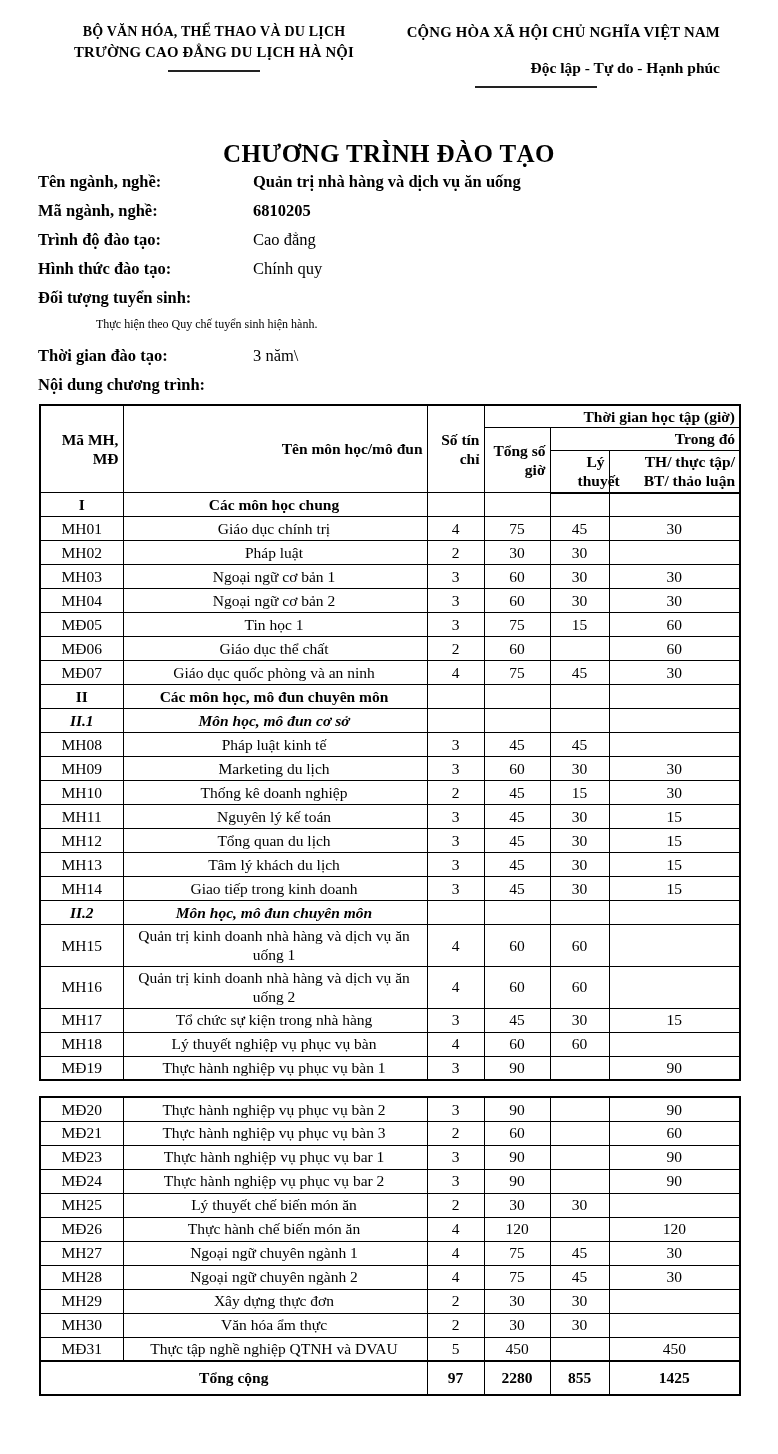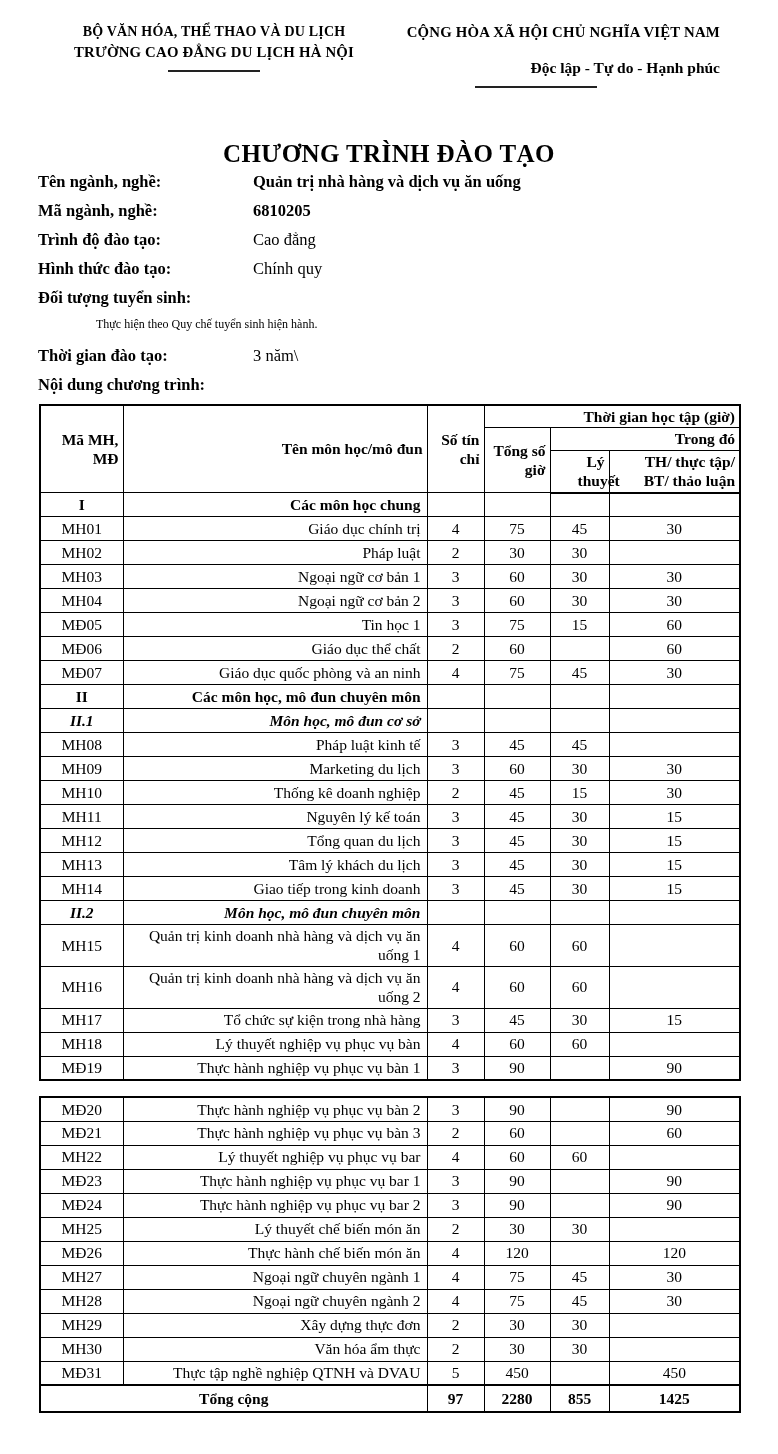--- a/index.html
+++ b/index.html
@@ -56,29 +56,29 @@
     border: 1px solid #000;
     padding: 1px 4px;
     text-align: center;
     vertical-align: middle;
     line-height: 1.25;
   }
   .program-table { border: 2px solid #000; }
   .program-table thead th { font-weight: bold; text-align: right; }
   .program-table thead tr:last-child th { border-bottom: 2px solid #000; }
   .program-table td { height: 24px; }
-  .program-table .name-cell { text-align: right; padding-right: 6px; }
+  .program-table .name-cell { text-align: center; padding-right: 6px; }
   .hdr-code { white-space: pre-line; }
   tr.section-row td { font-weight: bold; }
   tr.subsection-row td { font-weight: bold; font-style: italic; }
   .hdr-r1 th { height: 22px; }
   .hdr-r2 th { height: 22px; }
   .hdr-r3 th { height: 42px; padding-left: 27px; }
   .table-gap { height: 15px; }
-  .total-row td { font-weight: bold; border-top: 2px solid #000; height: 27px; }
+  .total-row td { font-weight: bold; border-top: 2px solid #000; height: 34px; }
 </style>
 </head>
 <body>
 
 <div class="letterhead">
   <div class="lh-left">
     <div class="lh-line1-left">BỘ VĂN HÓA, THỂ THAO VÀ DU LỊCH</div>
     <div class="lh-line2-left">TRƯỜNG CAO ĐẲNG DU LỊCH HÀ NỘI</div>
     <div class="lh-rule lh-rule-left"></div>
   </div>
@@ -357,28 +357,20 @@
       </tr>
       <tr>
         <td>MĐ21</td>
         <td class="name-cell">Thực hành nghiệp vụ phục vụ bàn 3</td>
         <td>2</td>
         <td>60</td>
         <td></td>
         <td>60</td>
       </tr>
       <tr>
-        <td>MH22</td>
-        <td class="name-cell">Lý thuyết nghiệp vụ phục vụ bar</td>
-        <td>4</td>
-        <td>60</td>
-        <td>60</td>
-        <td></td>
-      </tr>
-      <tr>
         <td>MĐ23</td>
         <td class="name-cell">Thực hành nghiệp vụ phục vụ bar 1</td>
         <td>3</td>
         <td>90</td>
         <td></td>
         <td>90</td>
       </tr>
       <tr>
         <td>MĐ24</td>
         <td class="name-cell">Thực hành nghiệp vụ phục vụ bar 2</td>

